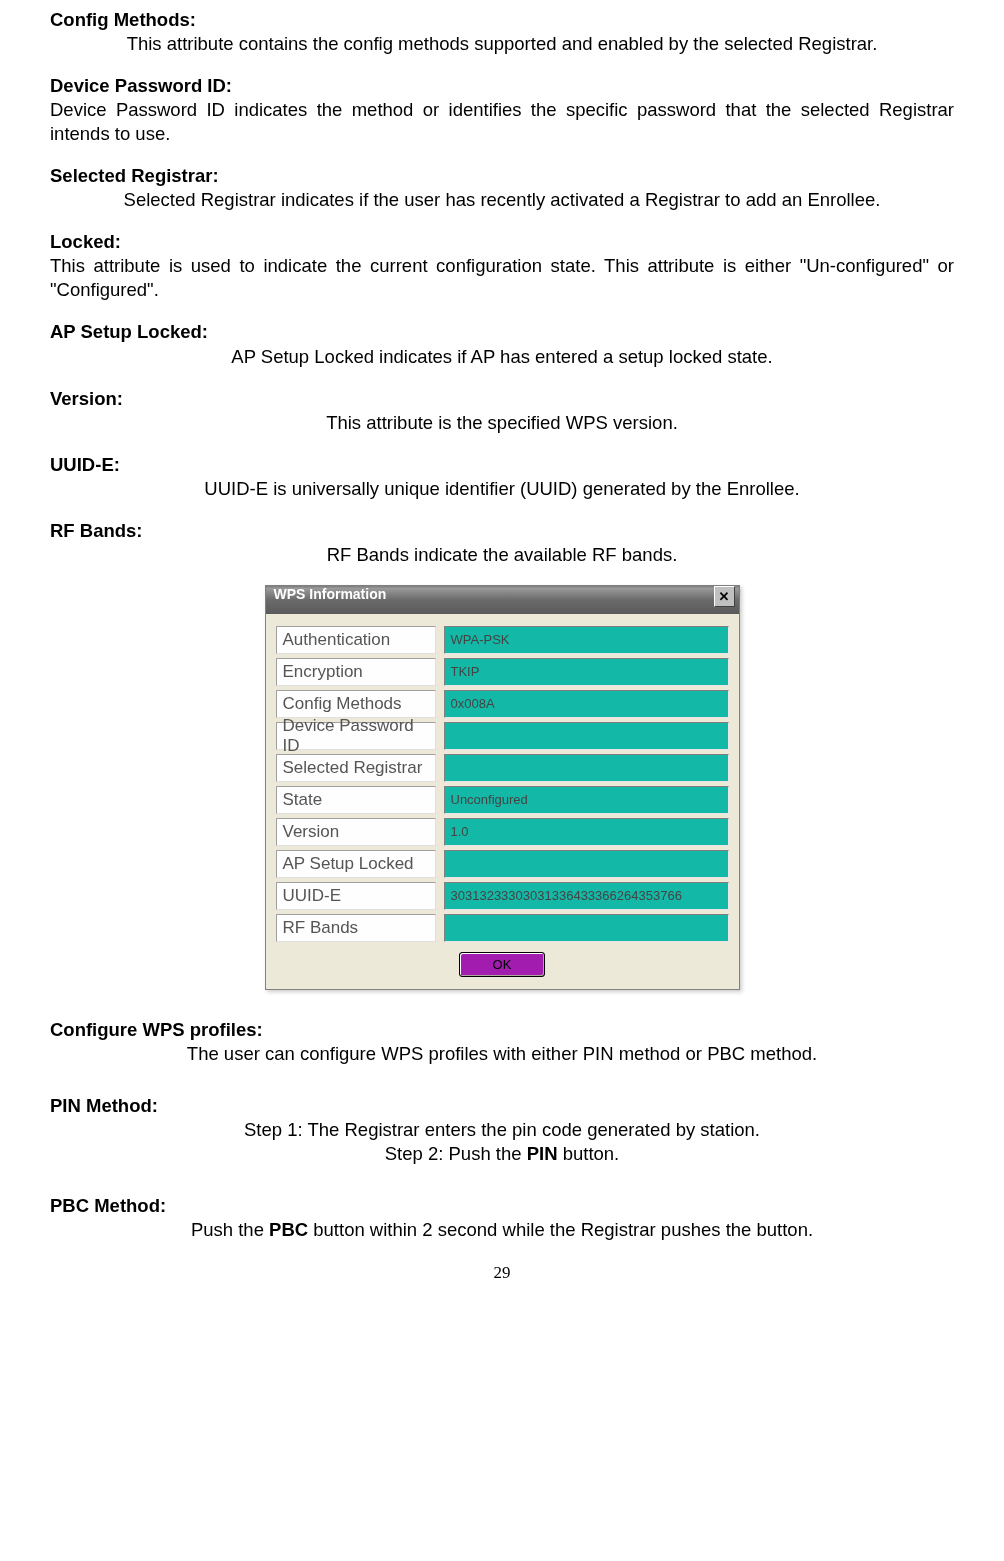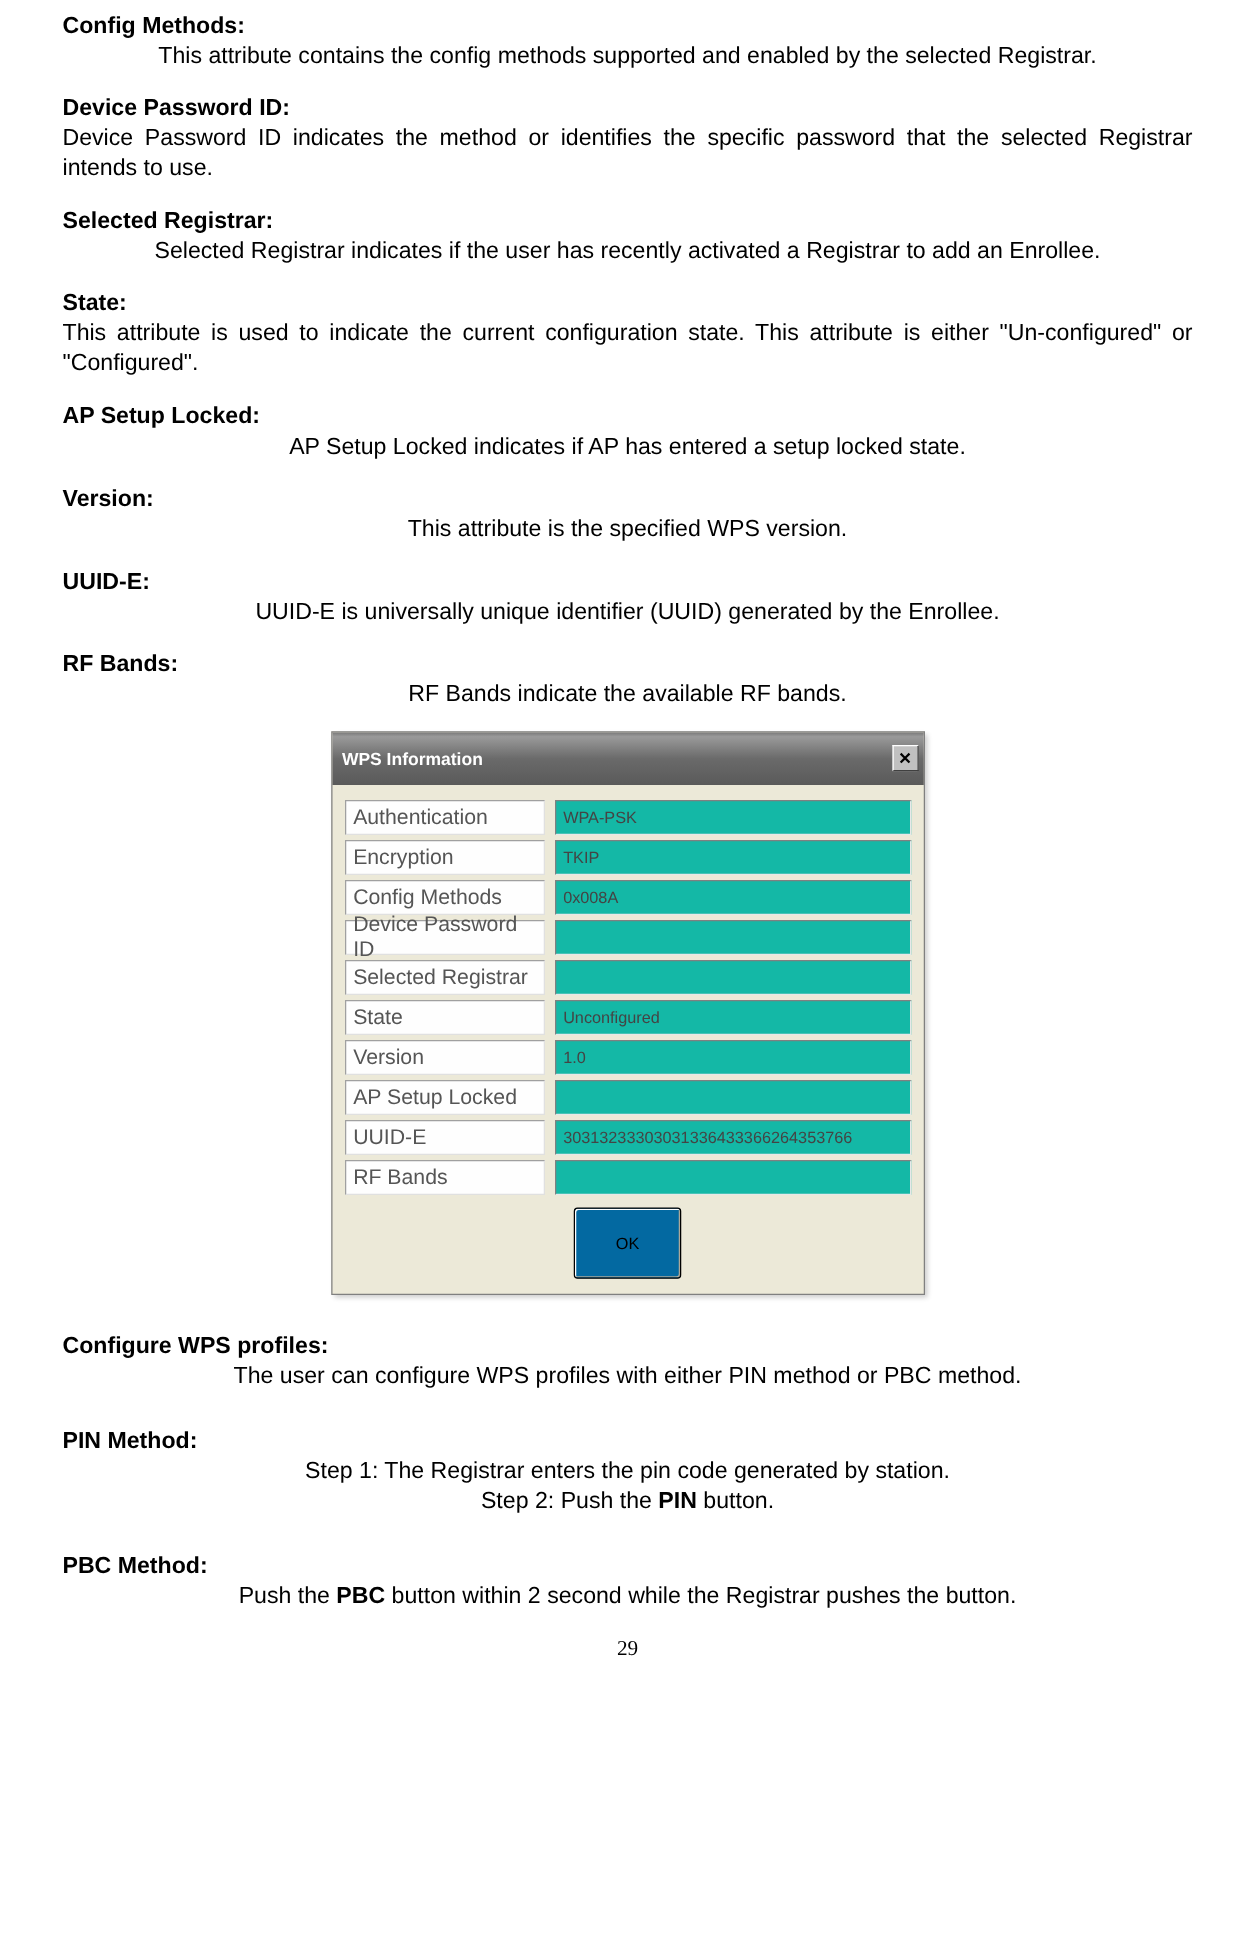--- a/index.html
+++ b/index.html
@@ -24,23 +24,22 @@
     display: inline-block;
     width: 475px;
     border: 1px solid #808080;
     background: #ece9d8;
     box-shadow: 2px 2px 4px rgba(0,0,0,0.2);
     text-align: left;
   }
   .titlebar {
     background: linear-gradient(to bottom, #0a246a, #3a6ea5 10%, #0a246a 90%);
     background: linear-gradient(to bottom, #0054e3, #2a80e8 8%, #0054e3 50%, #0047c7);
-    height: 42px;
-    display: flex;
-    align-items: center;
+    height: 28px;
+    display: flex;
     padding: 0 4px 0 8px;
     color: #fff;
     font-weight: bold;
     font-size: 14px;
     font-family: Tahoma, Arial, sans-serif;
     filter: grayscale(100%) brightness(1);
     background: linear-gradient(to bottom, #7a7a7a, #9a9a9a 8%, #6a6a6a 50%, #5a5a5a);
   }
   .titlebar-text { flex: 1; }
   .close-btn {
@@ -93,22 +92,22 @@
     font-size: 13px;
     color:#444;
   }
   .ok-row {
     text-align: center;
     margin-top: 10px;
   }
   .ok-btn {
     display: inline-block;
     min-width: 86px;
-    padding: 20px 10px;
-    background: #0369a1;
+    padding: 4px 10px;
+    background: #a21caf;
     border: 1px solid #000;
     border-radius: 3px;
     box-shadow: inset 1px 1px 0 #fff, inset -1px -1px 0 #aca899;
     font-family: Tahoma, Arial, sans-serif;
     font-size: 13px;
     text-align:center;
   }
   .page-number {
     text-align: center;
     font-family: 'Times New Roman', serif;
@@ -131,21 +130,21 @@
     <div class="heading">Device Password ID:</div>
     <div class="body-text">Device Password ID indicates the method or identifies the specific password that the selected Registrar intends to use.</div>
   </div>
 
   <div class="section">
     <div class="heading">Selected Registrar:</div>
     <div class="body-text-left">Selected Registrar indicates if the user has recently activated a Registrar to add an Enrollee.</div>
   </div>
 
   <div class="section">
-    <div class="heading">State:</div>
+    <div class="heading">Locked:</div>
     <div class="body-text">This attribute is used to indicate the current configuration state. This attribute is either "Un-configured" or "Configured".</div>
   </div>
 
   <div class="section">
     <div class="heading">AP Setup Locked:</div>
     <div class="body-text-left">AP Setup Locked indicates if AP has entered a setup locked state.</div>
   </div>
 
   <div class="section">
     <div class="heading">Version:</div>

